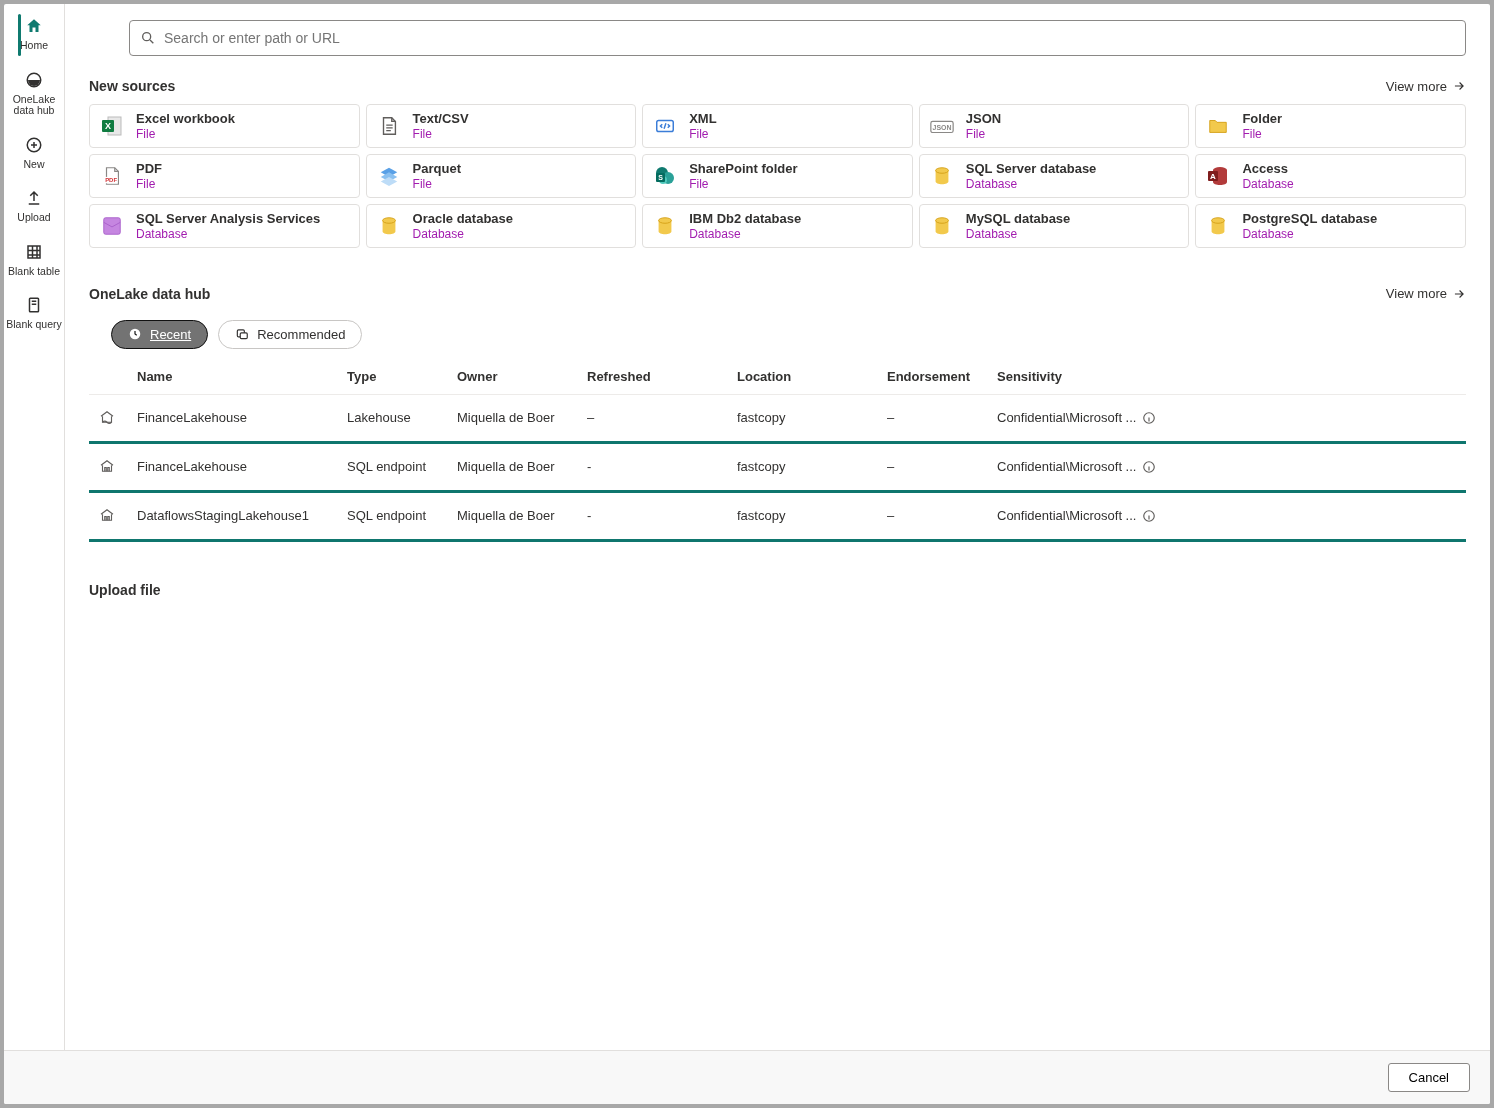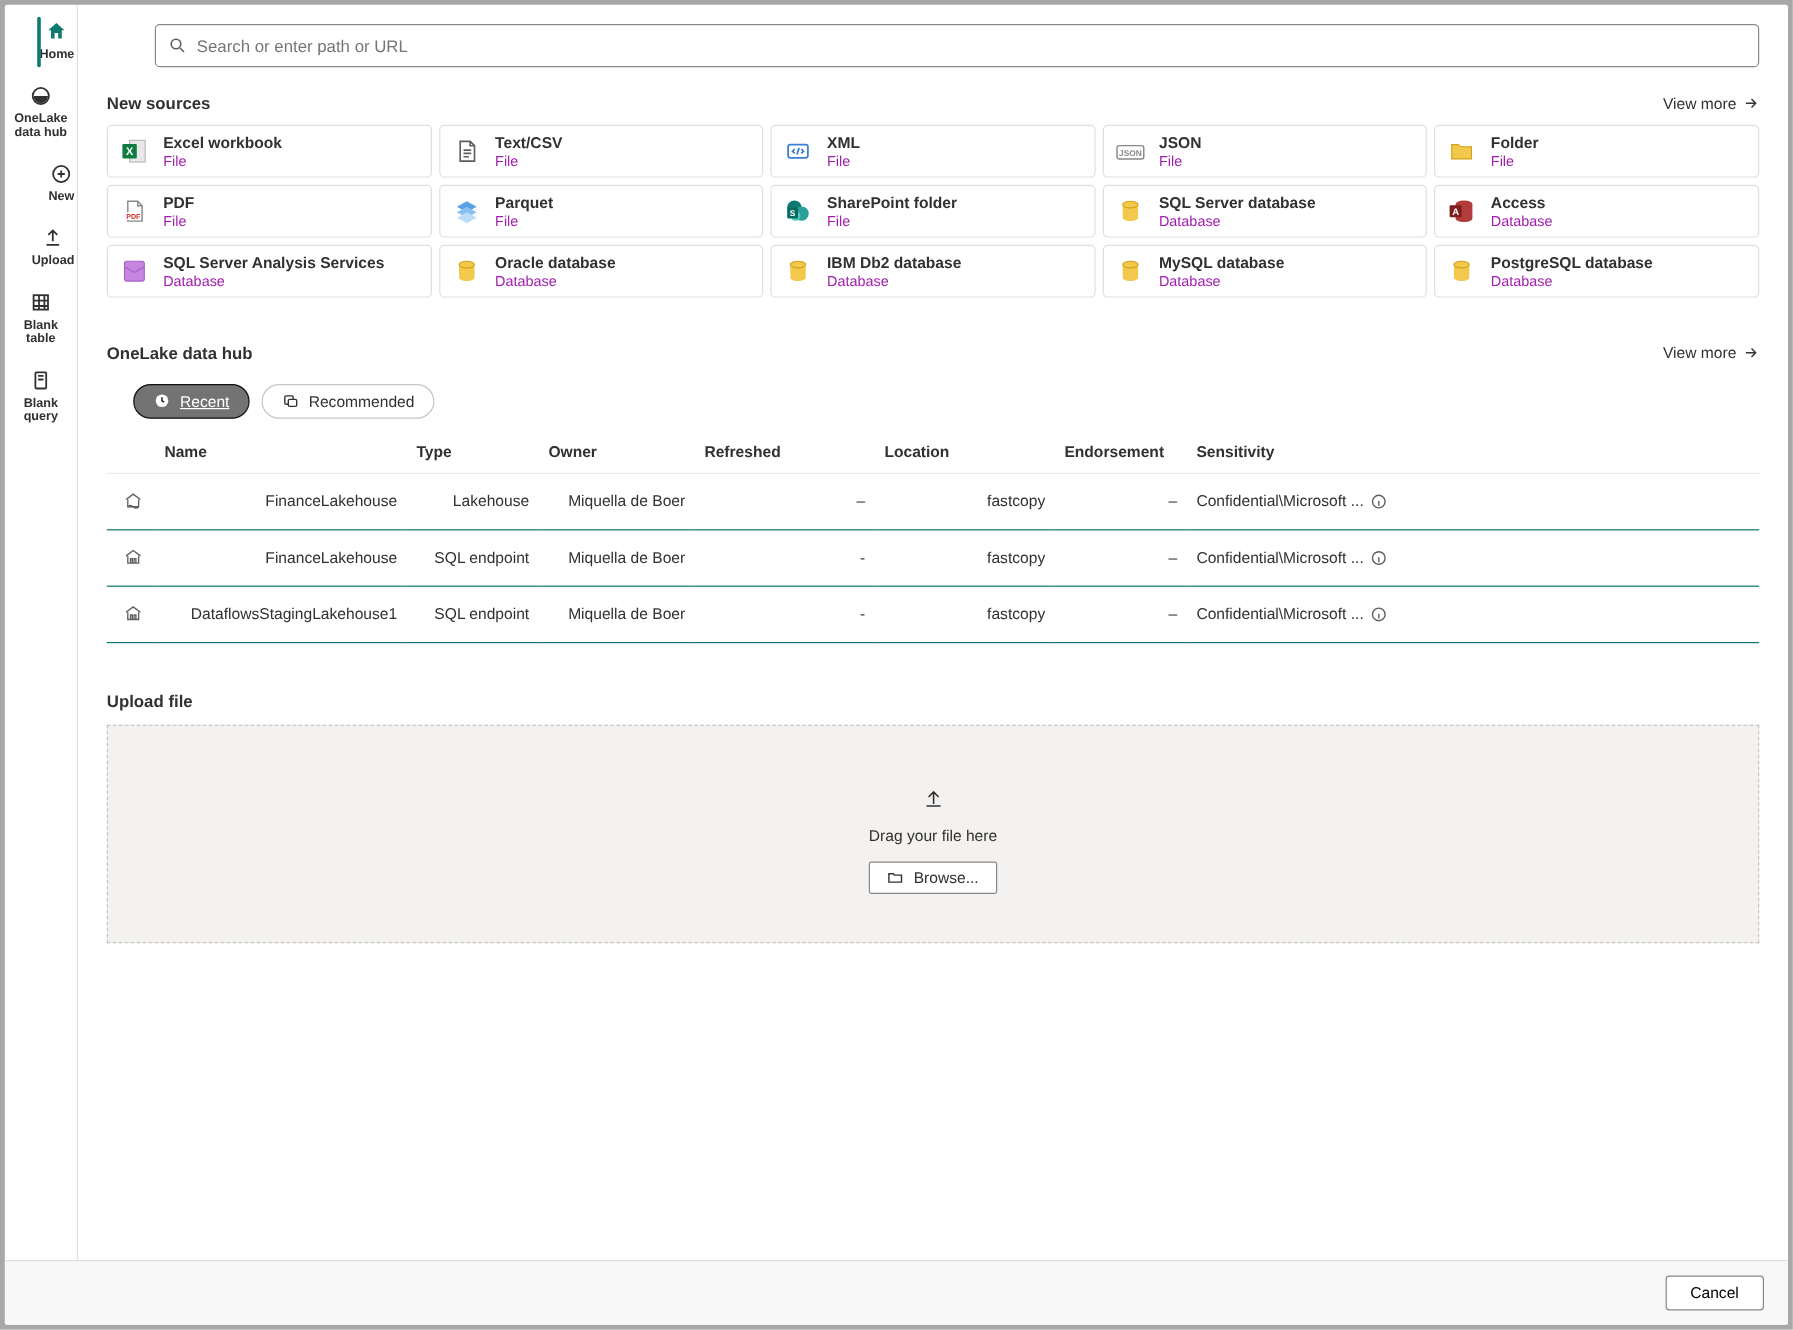--- a/index.html
+++ b/index.html
@@ -30,23 +30,22 @@
     display: flex;
     flex: 1;
     overflow: hidden;
   }
   
   .sidebar {
     width: 60px;
     border-right: none;
     display: flex;
     flex-direction: column;
-    align-items: flex-end;
+    align-items: center;
     padding-top: 4px;
-    font-weight: bold;
   }
   .side-item {
     display: flex;
     flex-direction: column;
     align-items: center;
     justify-content: center;
     padding: 8px 2px 10px;
     cursor: pointer;
     font-size: 10.5px;
     color: #323130;
@@ -159,23 +158,22 @@
     font-size: 13px;
   }
   table.hub thead th {
     text-align: left;
     font-weight: 600;
     padding: 10px 8px;
     border-bottom: 1px solid #edebe9;
   }
   table.hub tbody td {
     padding: 12px 8px;
-    border-bottom: 1px solid #0f766e;
+    border-bottom: 3px solid #0f766e;
     vertical-align: middle;
-    text-align: right;
   }
   .row-icon {
     width: 20px; height: 20px;
     color: #605e5c;
     display:inline-flex;align-items:center;justify-content:center;
   }
   .sens { display: flex; align-items: center; gap: 6px; }
   .info-icon { color: #605e5c; }
   
   .upload-section { margin-top: 40px; margin-bottom: 20px; }
@@ -621,32 +619,20 @@
                     </svg>
                   </span>
                 </div>
               </td>
             </tr>
           </tbody>
       </table>
 
       <div class="upload-section">
         <div class="upload-title">Upload file</div>
-        <div class="dropzone">
-          <svg width="20" height="20" viewBox="0 0 24 24" fill="none" stroke="#323130" stroke-width="1.6">
-              <path d="M12 18V6M7 11l5-5 5 5M5 20h14"></path>
-            </svg>
-          <div class="dz-text">Drag your file here</div>
-          <div class="browse-btn">
-            <svg width="14" height="14" viewBox="0 0 24 24" fill="none" stroke="#323130" stroke-width="2">
-                <path d="M3 7h6l2 2h10v10H3z"></path>
-              </svg>
-            <span>Browse...</span>
-          </div>
-        </div>
       </div>
 
     </div>
   </div>
 
   <div class="footer">
     <button class="cancel-btn">
       <span>Cancel</span>
     </button>
   </div>

